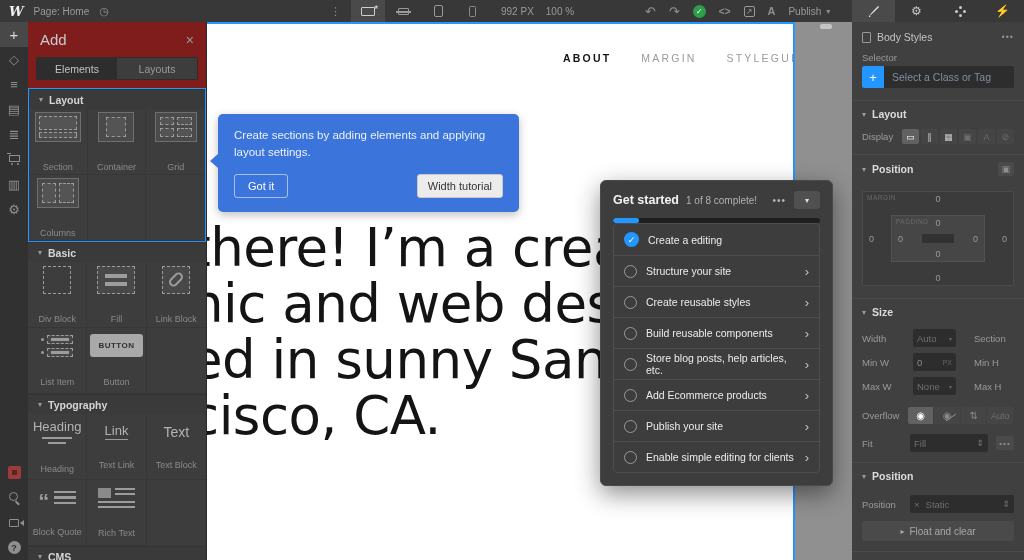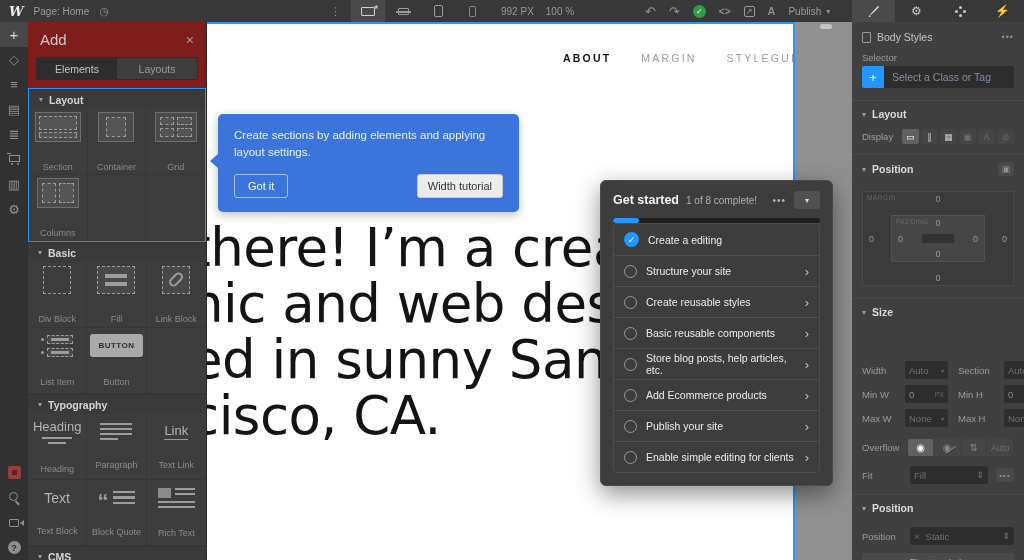--- a/index.html
+++ b/index.html
@@ -190,22 +190,22 @@
   .spacing-box { margin:8px 10px 12px; height:95px; background:#3b3b3b; border:1px solid #4a4a4a; position:relative; }
   .sp-tag { position:absolute; left:4px; top:2px; font-size:6.5px; letter-spacing:.5px; color:#6a6a6a; }
   .sp-val { position:absolute; font-size:9px; color:#9a9a9a; }
   .v-top { top:2px; left:50%; transform:translateX(-50%); }
   .v-bottom { bottom:2px; left:50%; transform:translateX(-50%); }
   .v-left { left:6px; top:50%; transform:translateY(-50%); }
   .v-right { right:6px; top:50%; transform:translateY(-50%); }
   .pad-box { position:absolute; left:28px; right:28px; top:23px; bottom:23px; background:#464646;
              border:1px solid #525252; }
   .center-rect { position:absolute; left:30px; right:30px; top:18px; bottom:18px; background:#323232; }
-  .size-grid { display:grid; grid-template-columns:33px 43px 36px 1fr; gap:6px 10px; align-items:center;
-               padding:4px 10px 8px;margin-top:32px; }
+  .size-grid { display:grid; grid-template-columns:33px 43px 36px 1fr; gap:6px 18px; align-items:center;
+               padding:4px 10px 8px; }
   .inp { height:18px; background:#2d2d2d; border-radius:2px; display:flex; align-items:center;
          padding:0 4px; color:#8a8a8a; font-size:9.5px; }
   .inp .caret { margin-left:auto; color:#666; font-size:6px; }
   .inp .unit { margin-left:auto; color:#666; font-size:7px; }
   .ov-row { display:flex; align-items:center; gap:8px; padding:4px 10px 8px; }
   .seg { display:flex; border-radius:2px; overflow:hidden; }
   .seg-btn { width:27px; height:17px; background:#454545; display:flex; align-items:center;
              justify-content:center; color:#8a8a8a; font-size:10px; margin-right:1px; }
   .seg-btn.sel { background:#616161; color:#fff; }
   .seg-btn .auto { font-size:9px; }
@@ -434,29 +434,20 @@
     <div class="ai-grid">
       <div class="ai-cell">
         <div class="mi ic-head">
           <span class="ic-txt">Heading</span>
             <span class="bar b1"></span>
             <span class="bar b2"></span>
         </div>
         <span class="ai-label">Heading</span>
       </div>
       <div class="ai-cell">
-        <div class="mi ic-para">
-            <span class="bar"></span>
-            <span class="bar"></span>
-            <span class="bar"></span>
-            <span class="bar last"></span>
-          </div>
-        <span class="ai-label">Paragraph</span>
-      </div>
-      <div class="ai-cell">
         <div class="mi">
             <span class="ic-txt ic-linktxt">Link</span>
           </div>
         <span class="ai-label">Text Link</span>
       </div>
       <div class="ai-cell">
         <div class="mi">
             <span class="ic-txt" style="font-size:14px">Text</span>
           </div>
         <span class="ai-label">Text Block</span>
@@ -545,21 +536,21 @@
       <span class="gs-label">Structure your site</span>
       <span class="gs-chev">›</span>
     </div>
     <div class="gs-row">
       <span class="todo-circle"></span>
       <span class="gs-label">Create reusable styles</span>
       <span class="gs-chev">›</span>
     </div>
     <div class="gs-row">
       <span class="todo-circle"></span>
-      <span class="gs-label">Basic reusable components</span>
+      <span class="gs-label">Build reusable components</span>
       <span class="gs-chev">›</span>
     </div>
     <div class="gs-row">
       <span class="todo-circle"></span>
       <span class="gs-label">Store blog posts, help articles, etc.</span>
       <span class="gs-chev">›</span>
     </div>
     <div class="gs-row">
       <span class="todo-circle"></span>
       <span class="gs-label">Add Ecommerce products</span>

